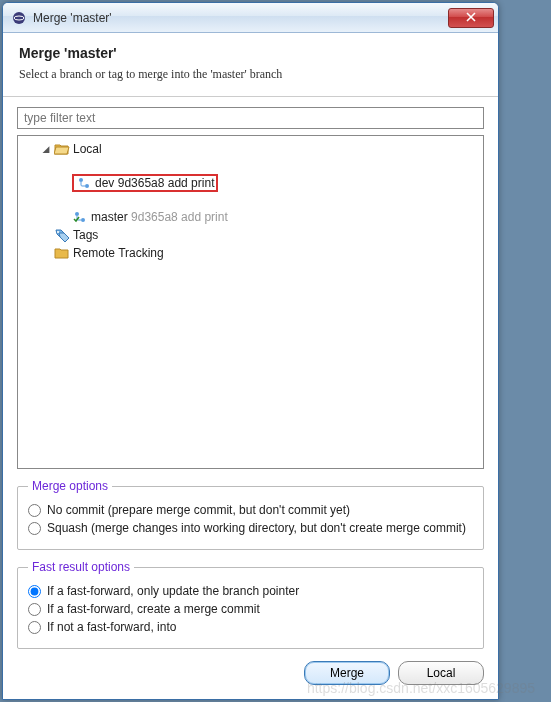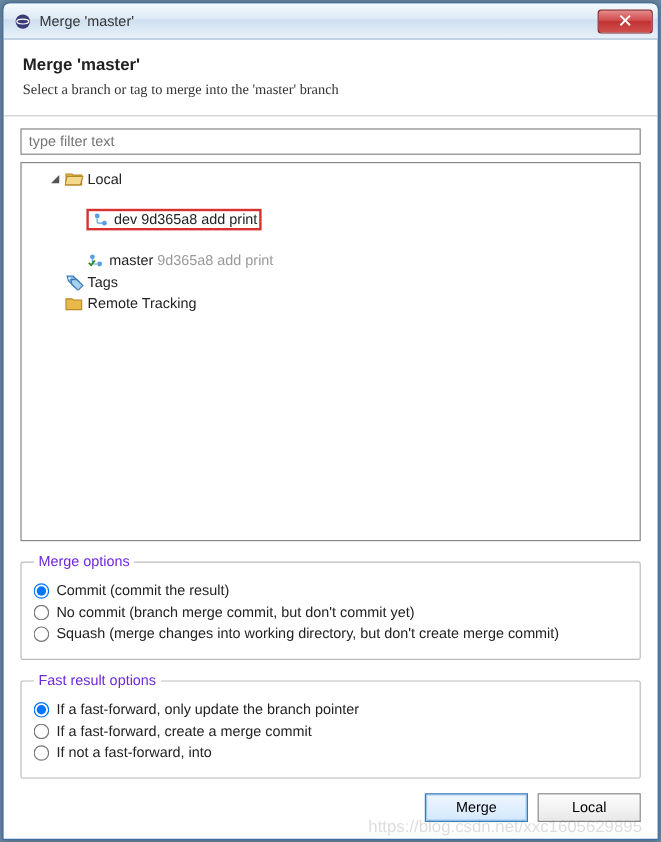--- a/index.html
+++ b/index.html
@@ -5,21 +5,21 @@
 * { box-sizing: border-box; margin: 0; padding: 0; }
 body {
   font-family: "Segoe UI", Tahoma, sans-serif;
   font-size: 12px;
   background: #6b8ba8;
   width: 551px;
   height: 702px;
   overflow: hidden;
 }
 .window {
-  width: 547px;
+  width: 497px;
   height: 698px;
   margin: 2px;
   background: #fff;
   border: 1px solid #3a6ea5;
   border-radius: 6px 6px 0 0;
   overflow: hidden;
   box-shadow: 0 0 6px rgba(0,0,0,.3);
 }
 .titlebar {
   height: 30px;
@@ -111,21 +111,21 @@
 .button-bar {
   display: flex;
   justify-content: flex-end;
   gap: 8px;
   padding: 12px 14px 14px;
 }
 .btn {
   min-width: 86px;
   height: 24px;
   border: 1px solid #8a8a8a;
-  border-radius: 0;
+  border-radius: 10px;
   background: linear-gradient(to bottom, #fdfdfd, #e8e8e8);
   font-size: 12px;
   cursor: pointer;
 }
 .btn.primary {
   border: 1px solid #3a7ab8;
   background: linear-gradient(to bottom, #eef6ff, #d4e8fb);
   box-shadow: inset 0 0 0 1px #9cc8ee;
 }
 .watermark {
@@ -226,26 +226,22 @@
                 <path class="folder" d="M1 3 h5 l1 1 h7 v8 h-13 z"></path>
               </svg>
           </span>
           <span class="node-label">Remote Tracking</span>
         </div>
       </div>
 
       <fieldset>
         <legend>Merge options</legend>
         <div class="radio-row">
-          <input type="radio" name="mo" checked="" style="">
-          <label>Commit (commit the result)</label>
-        </div>
-        <div class="radio-row">
           <input type="radio" name="mo" style="">
-          <label>No commit (branch merge commit, but don't commit yet)</label>
+          <label>No commit (prepare merge commit, but don't commit yet)</label>
         </div>
         <div class="radio-row">
           <input type="radio" name="mo" style="">
           <label>Squash (merge changes into working directory, but don't create merge commit)</label>
         </div>
       </fieldset>
 
       <fieldset>
         <legend>Fast result options</legend>
         <div class="radio-row">

